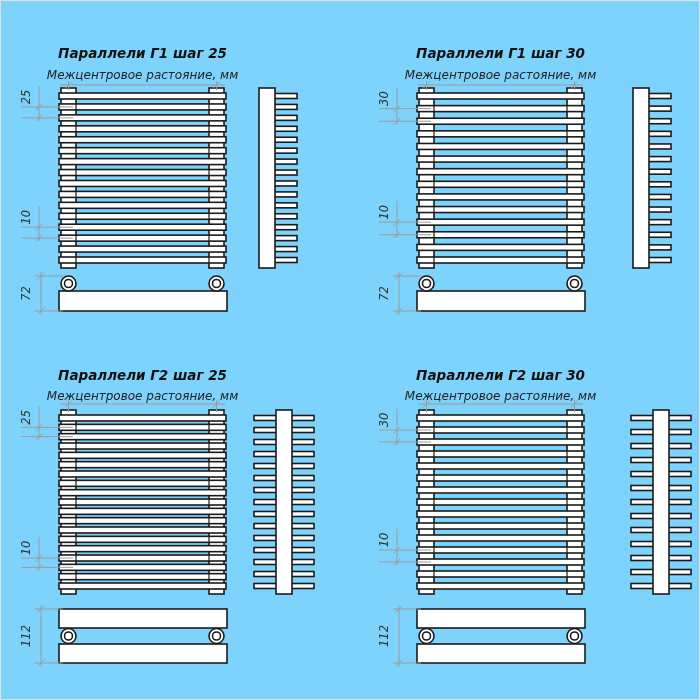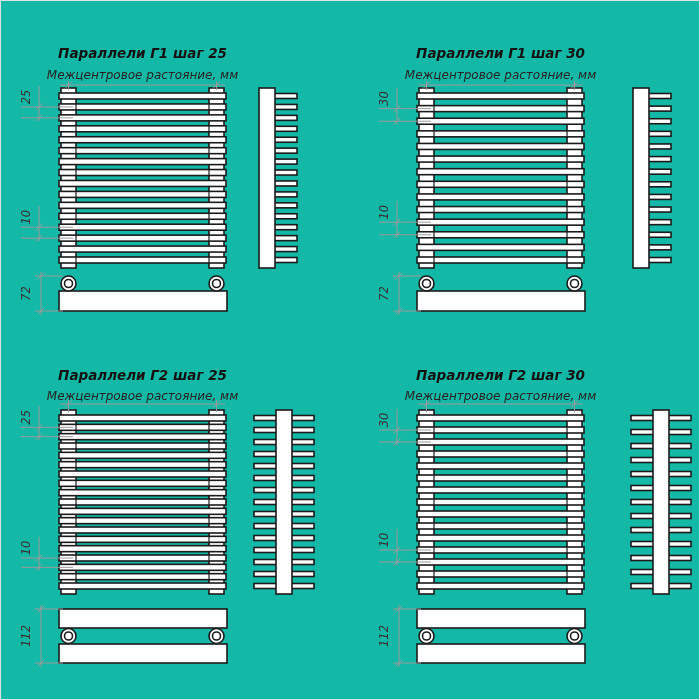--- a/index.html
+++ b/index.html
@@ -1,17 +1,17 @@
 <!DOCTYPE html>
 <html><head>
 <meta charset="utf-8">
 <style>
   html,body{margin:0;padding:0;background:#fff;}
   .stage{
-    position:relative;width:700px;height:700px;background:#14b8a6;
+    position:relative;width:700px;height:700px;background:#7dd3fc;
     box-sizing:border-box;border:1px solid #e2e2e2;overflow:hidden;
     font-family:"DejaVu Sans","Liberation Sans",sans-serif;
   }
   svg{display:block}
   .shape{fill:#ffffff;stroke:#1b1b1b;stroke-width:1.6;}
   .thin {stroke:#1b1b1b;stroke-width:1.2;fill:none;}
   .dim  {stroke:#9b9b9b;stroke-width:1;fill:none;}
   .t-title{font-family:"DejaVu Sans","Liberation Sans",sans-serif;font-style:italic;font-weight:700;font-size:13.5px;fill:#111;}
   .t-caption{font-family:"DejaVu Sans","Liberation Sans",sans-serif;font-style:italic;font-size:12px;fill:#222;}
   .t-dim{font-family:"DejaVu Sans","Liberation Sans",sans-serif;font-style:italic;font-size:11.5px;fill:#333;}

